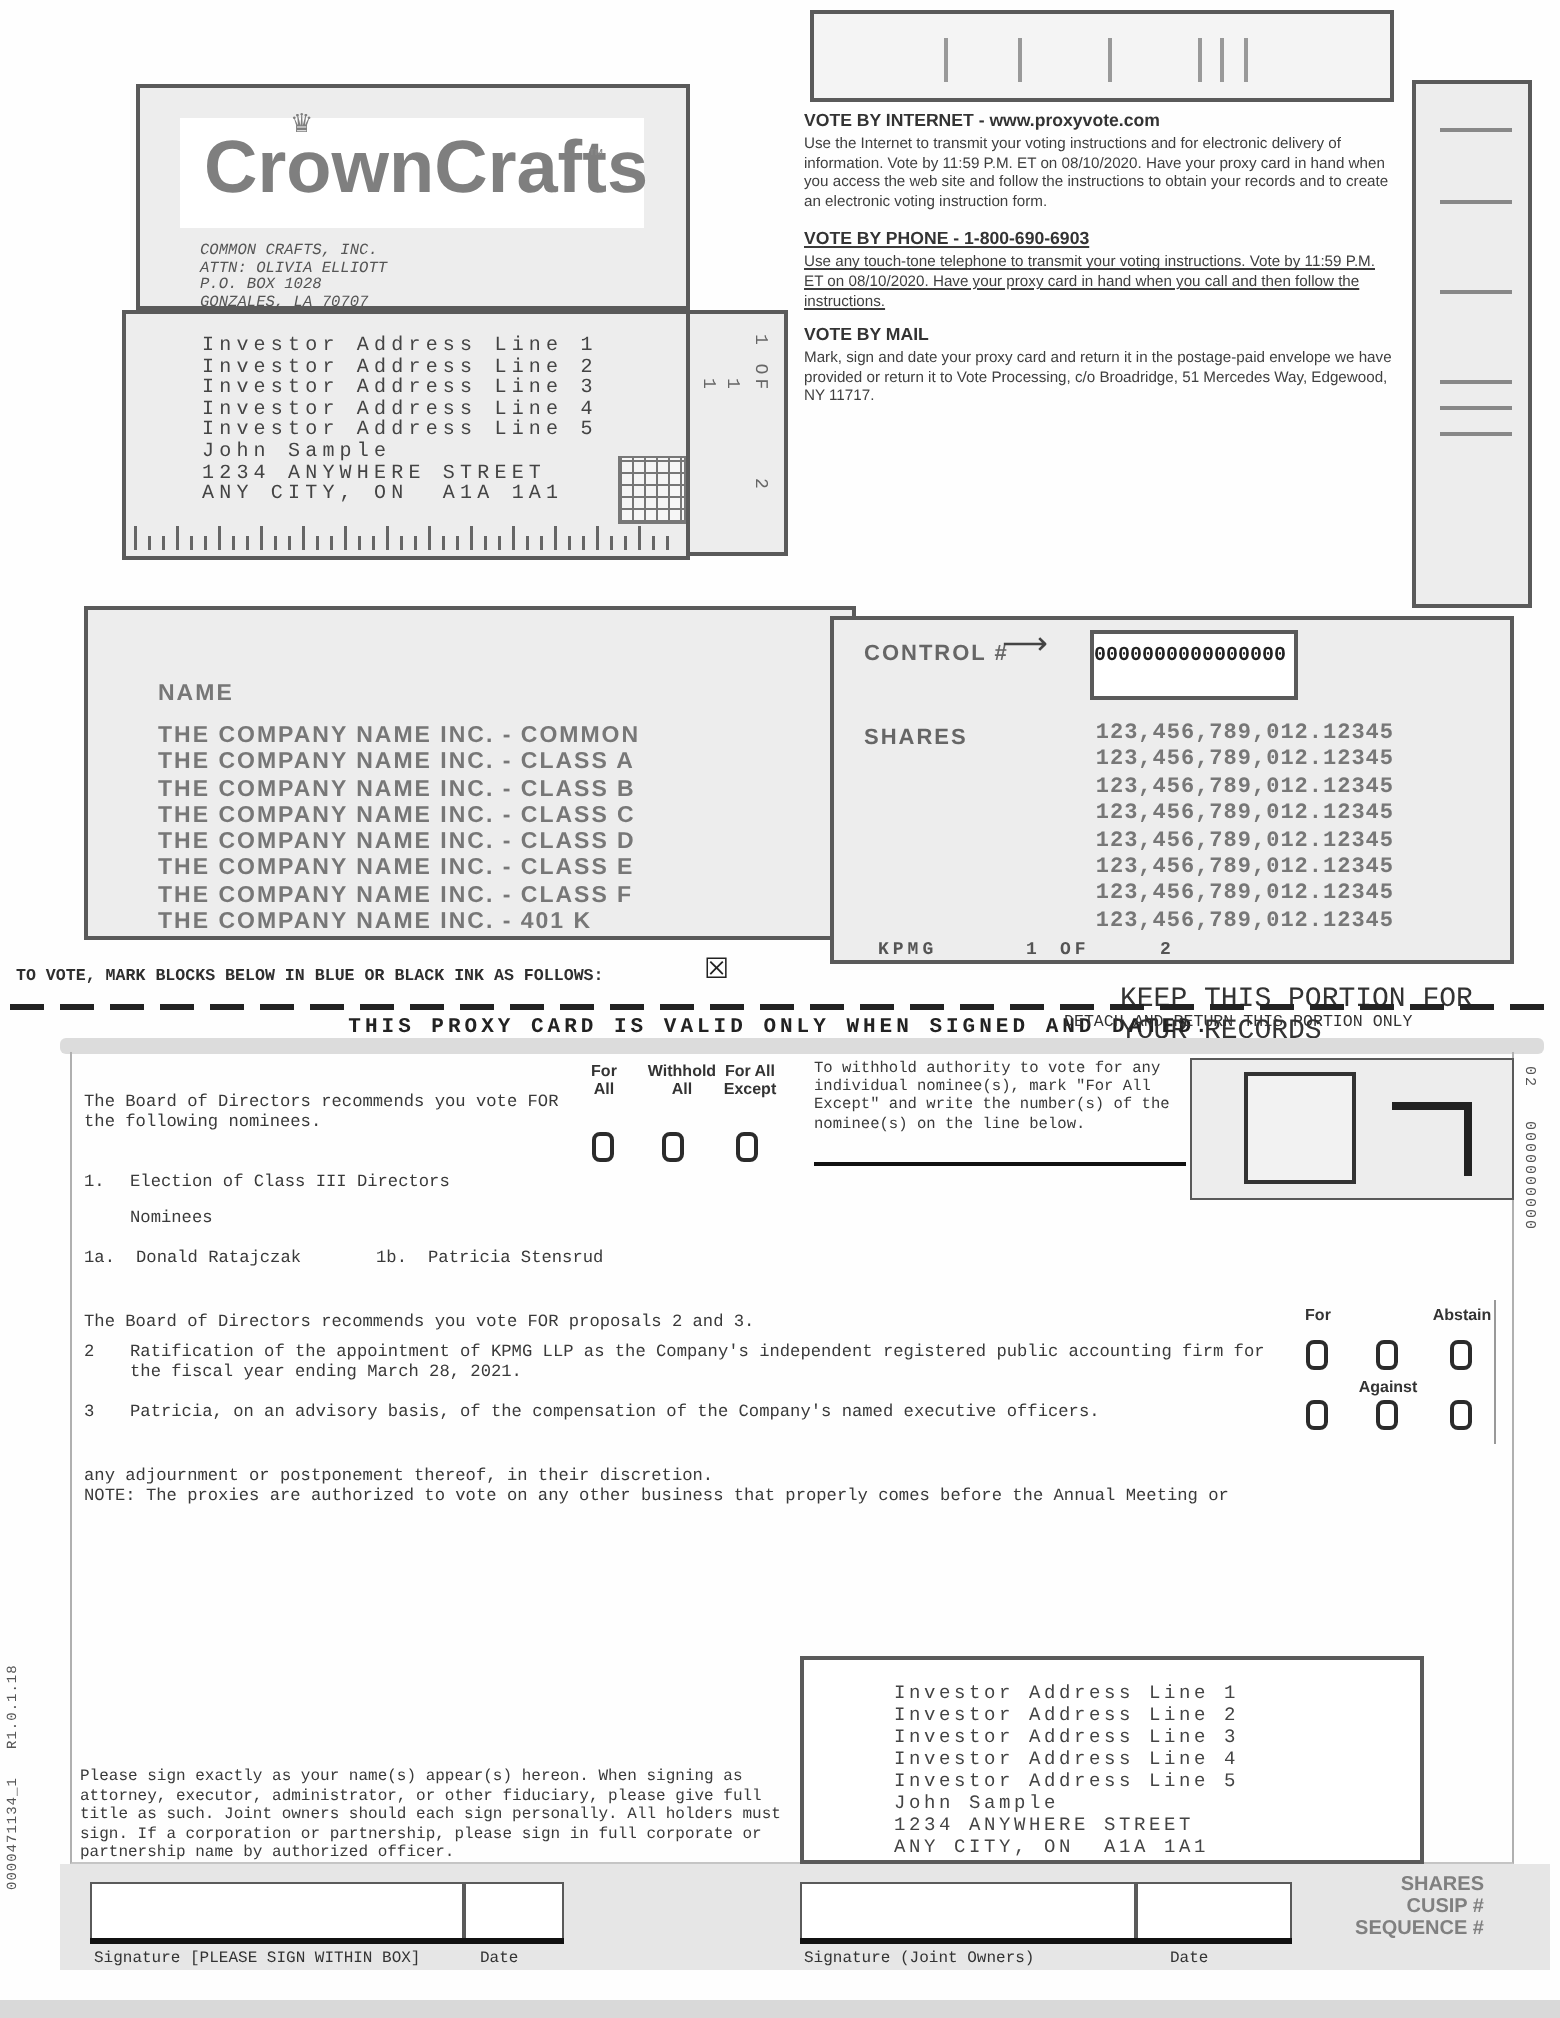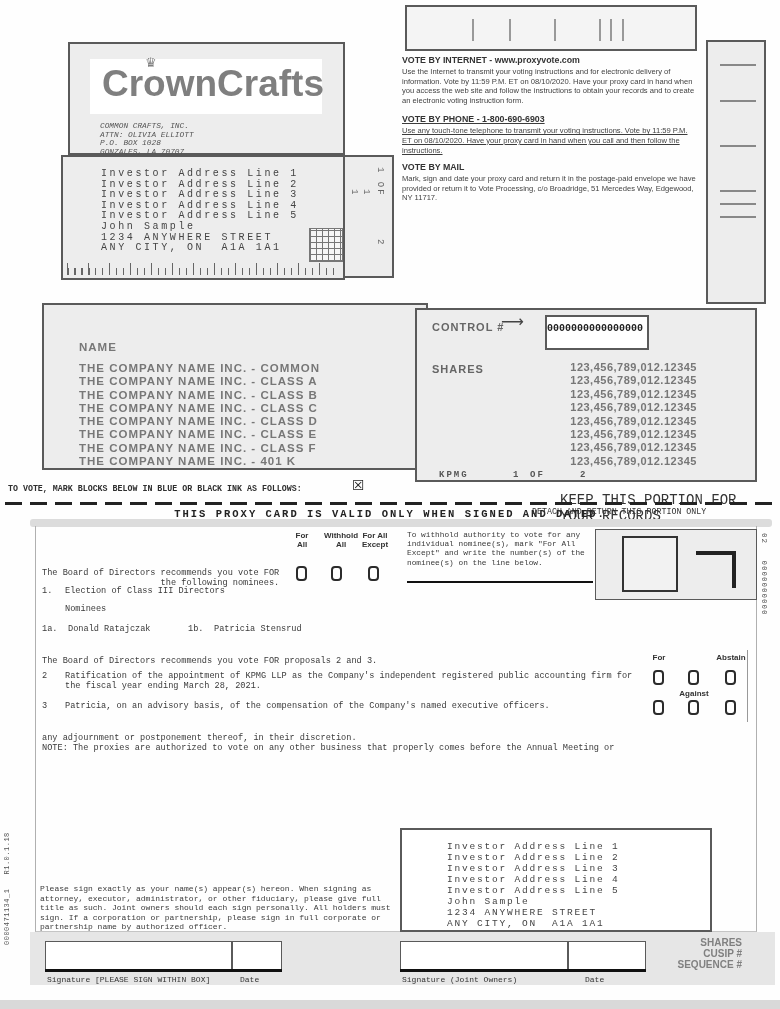--- a/index.html
+++ b/index.html
@@ -18,21 +18,21 @@
   .ruler-short{position:absolute;bottom:0;left:0;right:0;height:7px;
       background:repeating-linear-gradient(90deg,#666 0 1.5px,transparent 1.5px 7px);}
   .ruler-tall{position:absolute;bottom:0;left:0;right:0;height:12px;
       background:repeating-linear-gradient(90deg,#666 0 1.5px,transparent 1.5px 21px);}
   .gridhatch{background-image:repeating-linear-gradient(0deg,#777 0 1px,transparent 1px 6px),
       repeating-linear-gradient(90deg,#777 0 1px,transparent 1px 6px);border:1px solid #777;background-color:#f6f6f6;}
   .dashedline{background:repeating-linear-gradient(90deg,#222 0 17px,transparent 17px 25px);}
   .vb-h{font-size:8.8px;font-weight:bold;color:#333;margin-bottom:2px;}
   .vb-p{font-size:7.6px;line-height:9.6px;color:#3f3f3f;}
   .acct{font-size:11.5px;font-weight:bold;letter-spacing:1px;line-height:13.3px;color:#777;}
-  .shval{font-size:11px;font-weight:bold;letter-spacing:0.5px;line-height:13.4px;color:#777;}
+  .shval{font-size:11px;font-weight:bold;letter-spacing:0.5px;line-height:13.4px;color:#777;font-family:Liberation Mono, monospace;}
   .cardtxt{font-size:8.6px;line-height:10px;color:#3a3a3a;}
   .colhdr{font-size:8px;line-height:9px;font-weight:bold;color:#333;text-align:center;}
   .rot90{transform:rotate(90deg);transform-origin:0 0;}
   .rotm90{transform:rotate(-90deg);transform-origin:0 0;}
 </style>
 </head>
 <body>
 
 <div id="page">
 
@@ -151,21 +151,21 @@
 
   <div class="abs dashedline" style="left:5px;top:502px;width:770px;height:3px;"></div>
 
   <div class="abs mono" style="left:140px;top:508px;width:500px;text-align:center;font-size:10.5px;font-weight:bold;letter-spacing:2px;color:#222;" data-bind="instructions.valid_line">THIS PROXY CARD IS VALID ONLY WHEN SIGNED AND DATED.</div>
   <div class="abs mono" style="left:532px;top:507px;width:212px;font-size:8.3px;color:#333;" data-bind="instructions.detach_line">DETACH AND RETURN THIS PORTION ONLY</div>
 
   <div class="abs" style="left:30px;top:519px;width:742px;height:8px;background:#dcdcdc;border-radius:3px;"></div>
   <div class="abs" style="left:35px;top:526px;width:722px;height:406px;border-left:1px solid #b0b0b0;border-right:1px solid #b0b0b0;border-bottom:1px solid #c5c5c5;"></div>
   <div class="abs" style="left:747px;top:650px;width:1px;height:72px;background:#999;"></div>
 
-  <div class="abs mono cardtxt" style="left:42px;top:568px;text-align:right;" data-bind-list="voting.rec_nominees_lines">
+  <div class="abs mono cardtxt" style="left:42px;top:546px;" data-bind-list="voting.rec_nominees_lines">
       <div>The Board of Directors recommends you vote FOR</div>
       <div>the following nominees.</div>
     </div>
   <div class="abs colhdr" style="left:286px;top:531px;width:32px;" data-bind-list="voting.cols_nominees.for_all">
       <div>For</div>
       <div>All</div>
     </div>
   <div class="abs colhdr" style="left:316px;top:531px;width:50px;" data-bind-list="voting.cols_nominees.withhold_all">
       <div>Withhold</div>
       <div>All</div>

